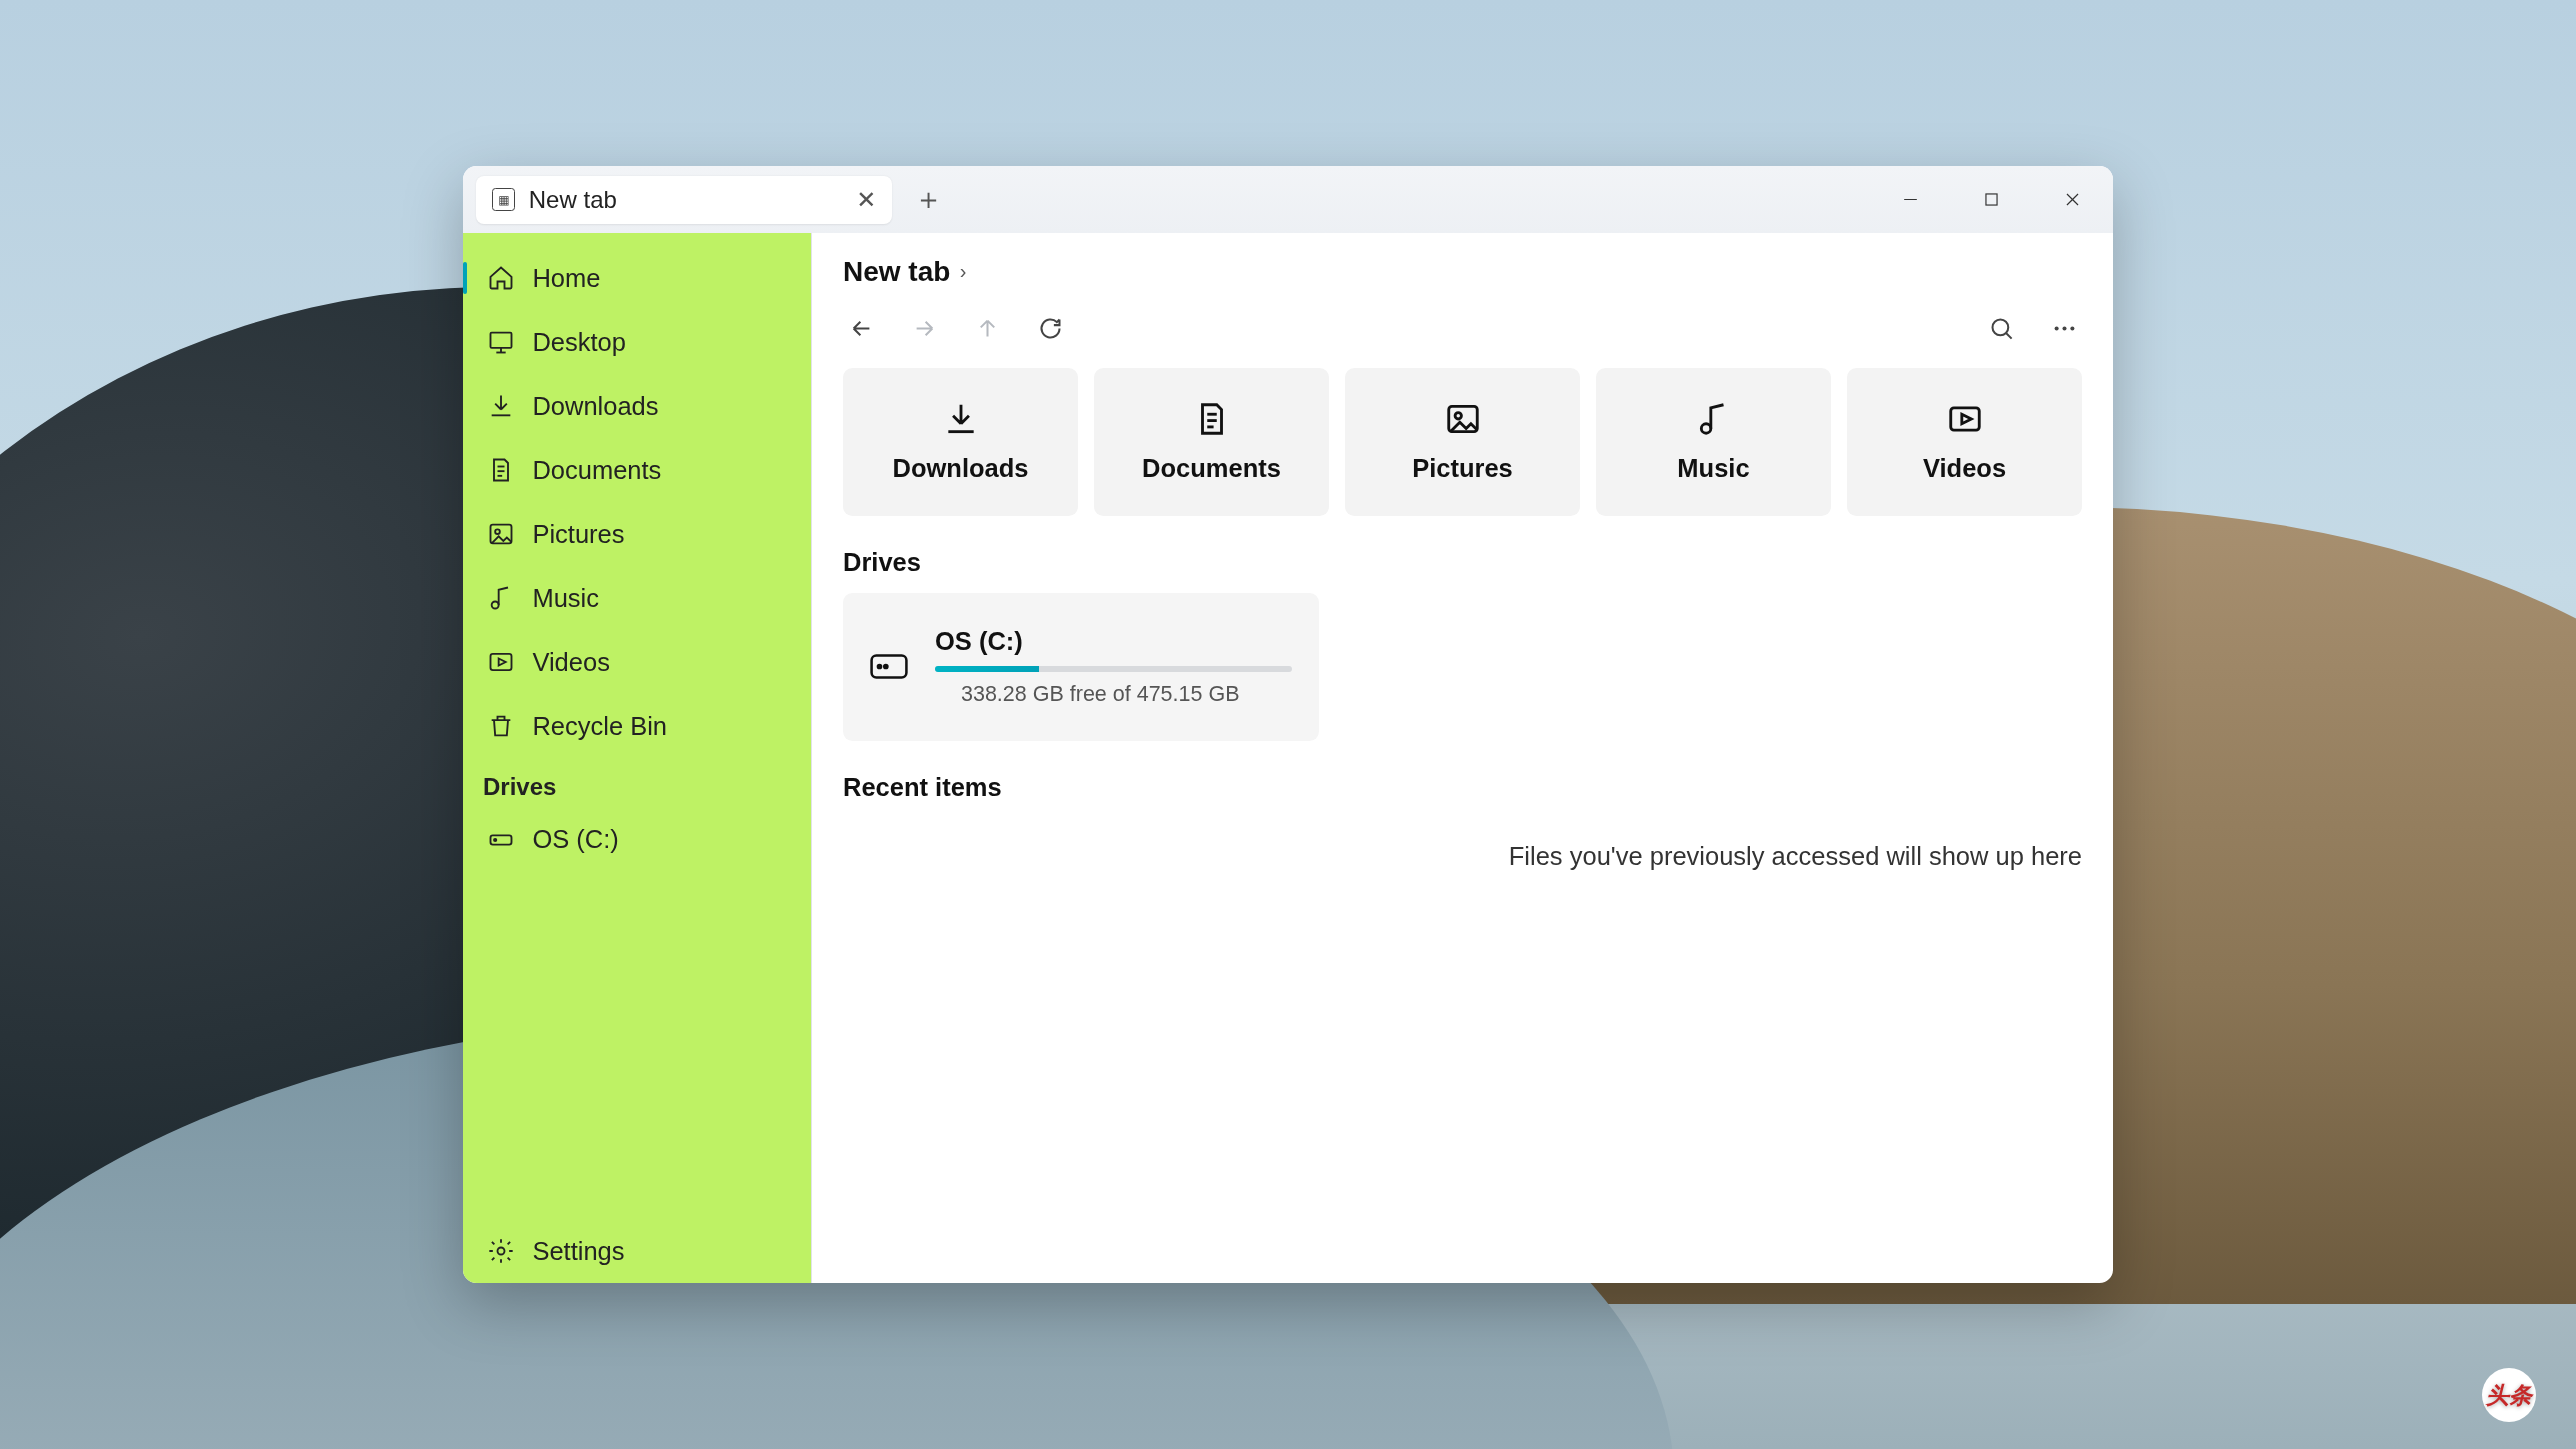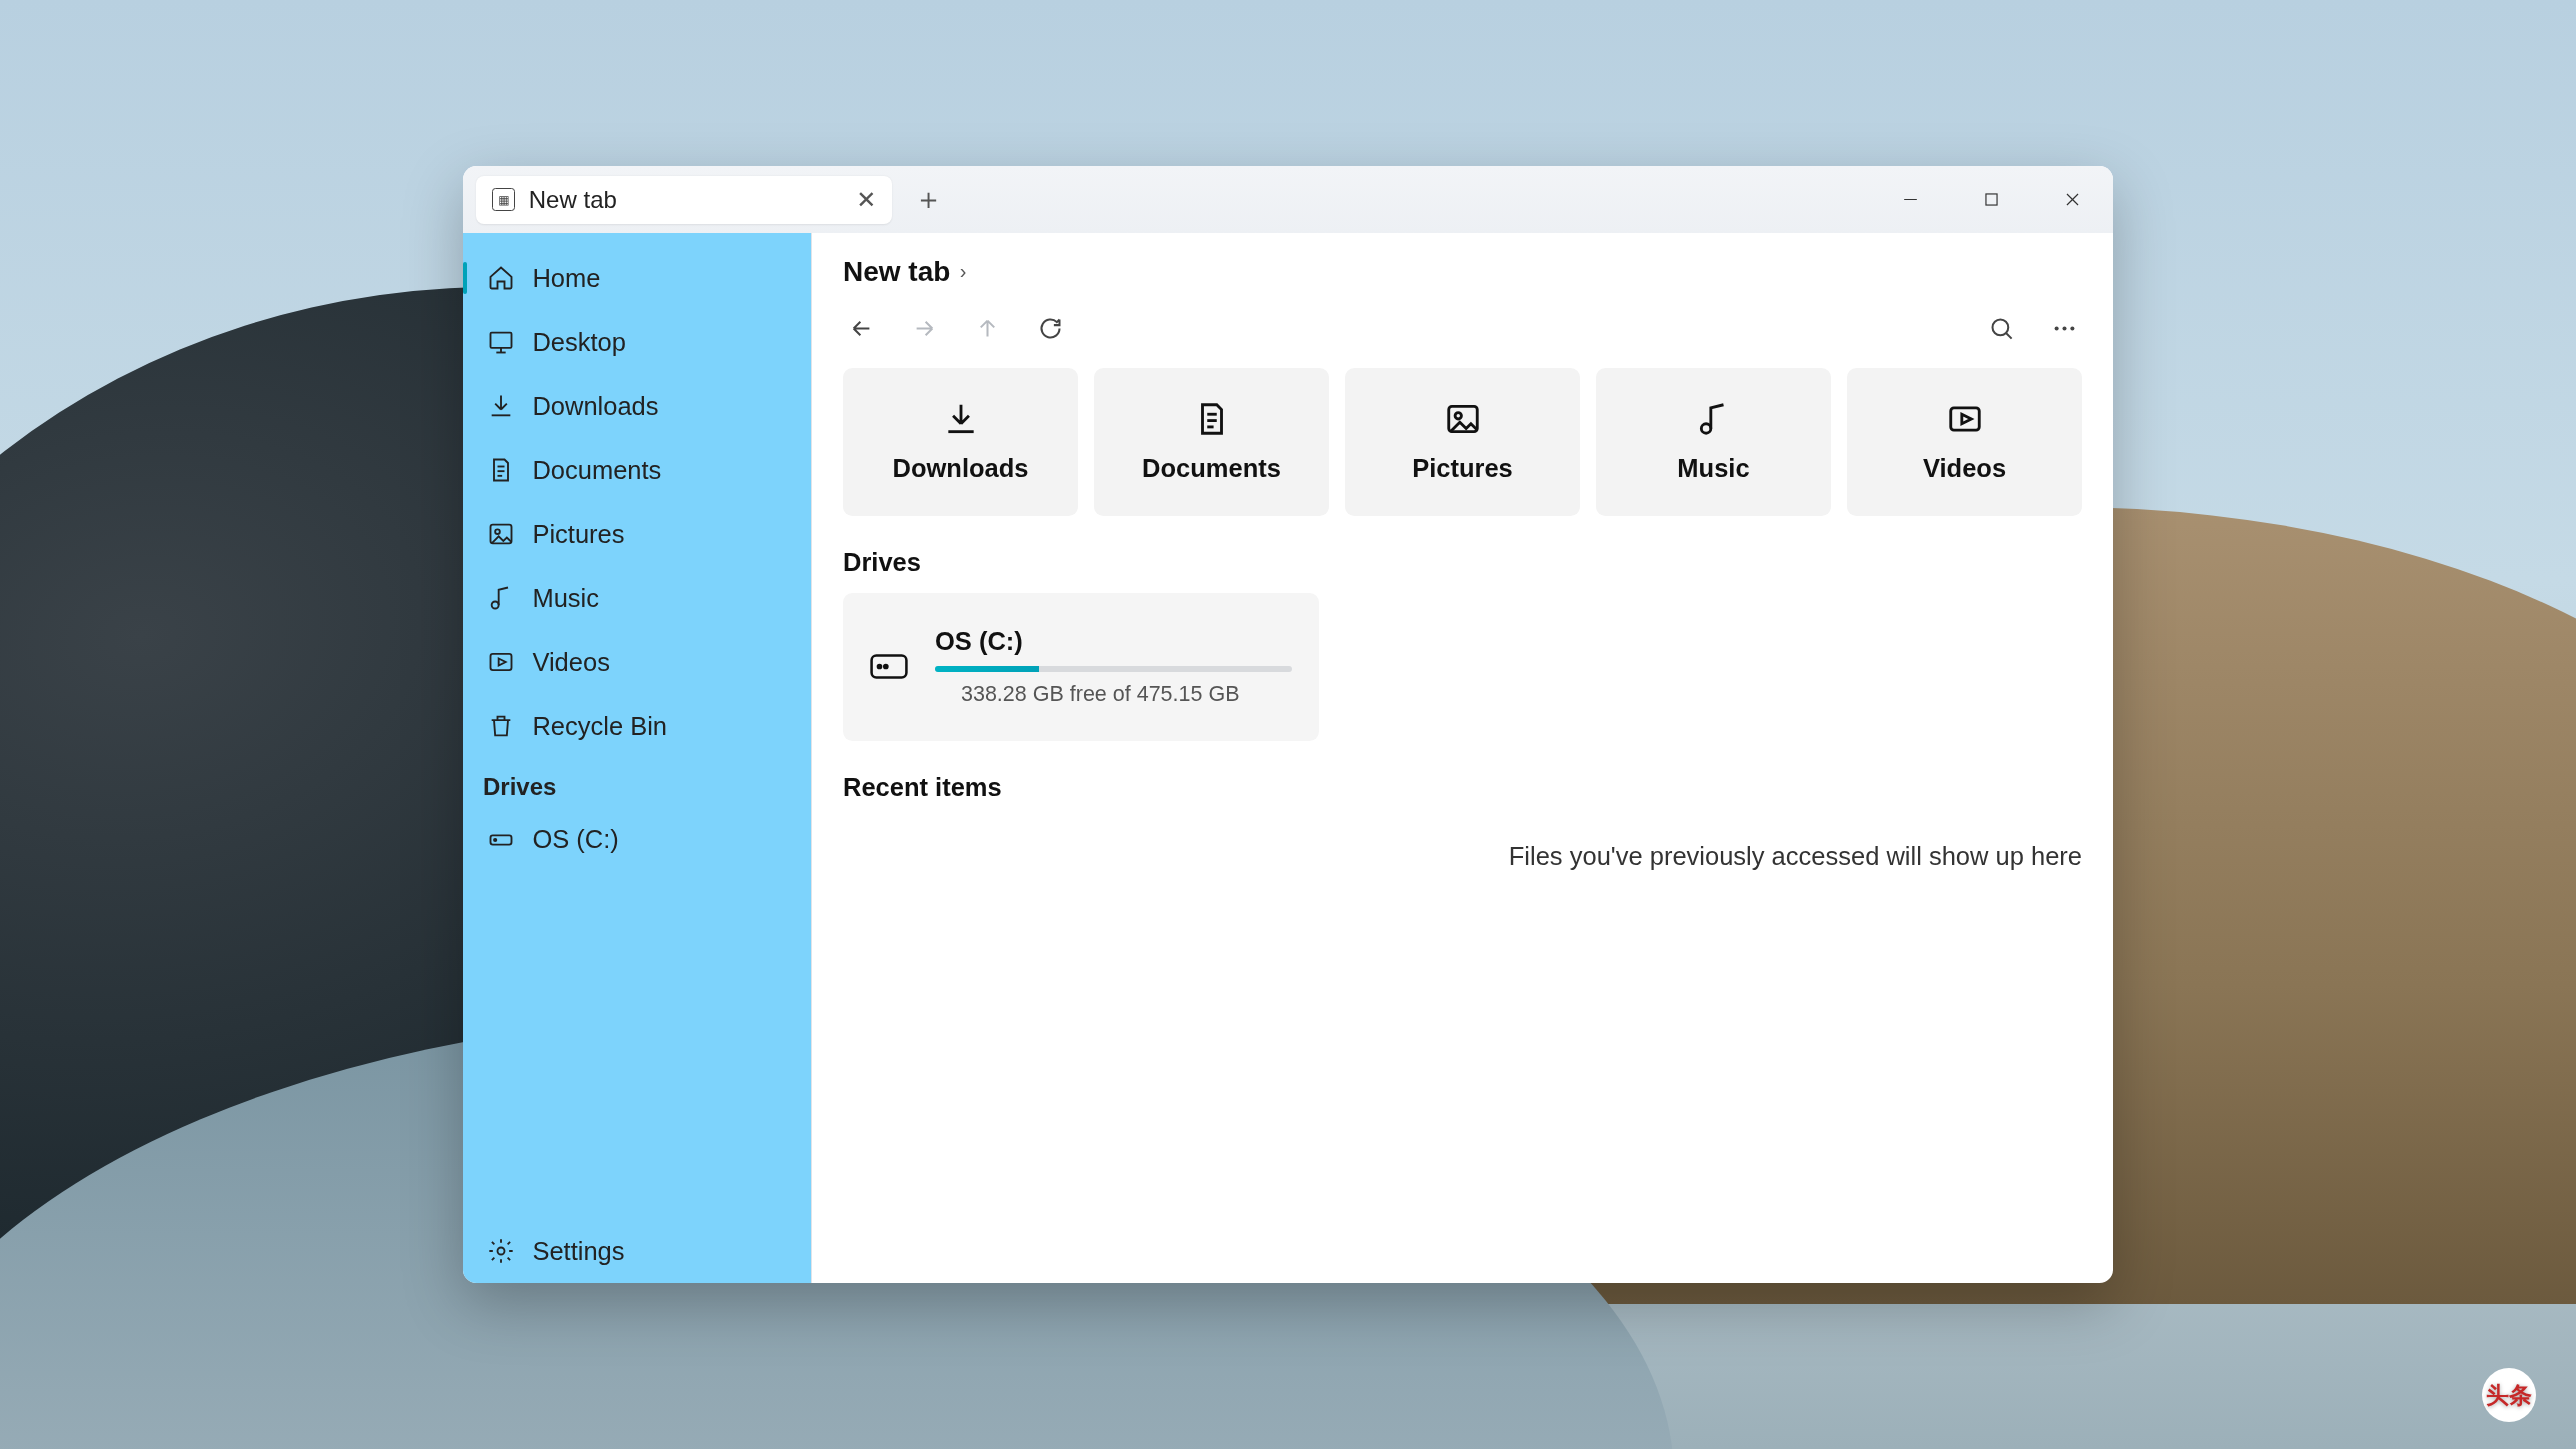--- a/index.html
+++ b/index.html
@@ -34,21 +34,21 @@
     background: linear-gradient(to bottom, #b5c5cd 0%, #9cb0b9 100%);
   }
   .watermark {
     position: absolute; right: 40px; bottom: 27px;
     font-size: 46px; font-weight: 600; color: #fff;
     text-shadow: 0 1.3px 4px rgba(0,0,0,.35);
     display: flex; align-items: center; gap: 12px;
   }
   .watermark .logo {
     width: 54px; height: 54px; border-radius: 50%;
-    background: #fff; display: flex; align-items: center; justify-content: center;
+    background: #fff; display: flex; align-items: center; justify-content: center; font-style: italic;
   }
   .watermark .logo span { color: #c62828; font-weight: 700; font-size: 23px; }
 
   
   .window {
     width: 1650px; height: 1117px;
     background: #fff;
     border-radius: 13.4px;
     box-shadow: 0 20px 60px rgba(0,0,0,.25);
     display: flex; flex-direction: column;
@@ -80,21 +80,21 @@
     border-radius: 6.7px;
   }
   .winbtns { margin-left: auto; display: flex; }
   .winbtn { width: 81px; height: 67px; display:flex;align-items:center;justify-content:center; color:#333; cursor:pointer; }
   .winbtn svg { width: 19px; height: 19px; }
 
   .body { flex: 1; display: flex; min-height: 0; }
 
   
   .sidebar {
-    width: 349px; background: #7dd3fc;
+    width: 349px; background: #bef264;
     display: flex; flex-direction: column;
     padding-top: 13.4px;
     border-right: 0.7px solid #e0e3e8;
   }
   .side-item {
     display: flex; align-items: center; gap: 17.4px;
     padding: 0 20px 0 24px;
     height: 64px;
     font-size: 25.5px; color: #222;
     cursor: pointer; position: relative;

